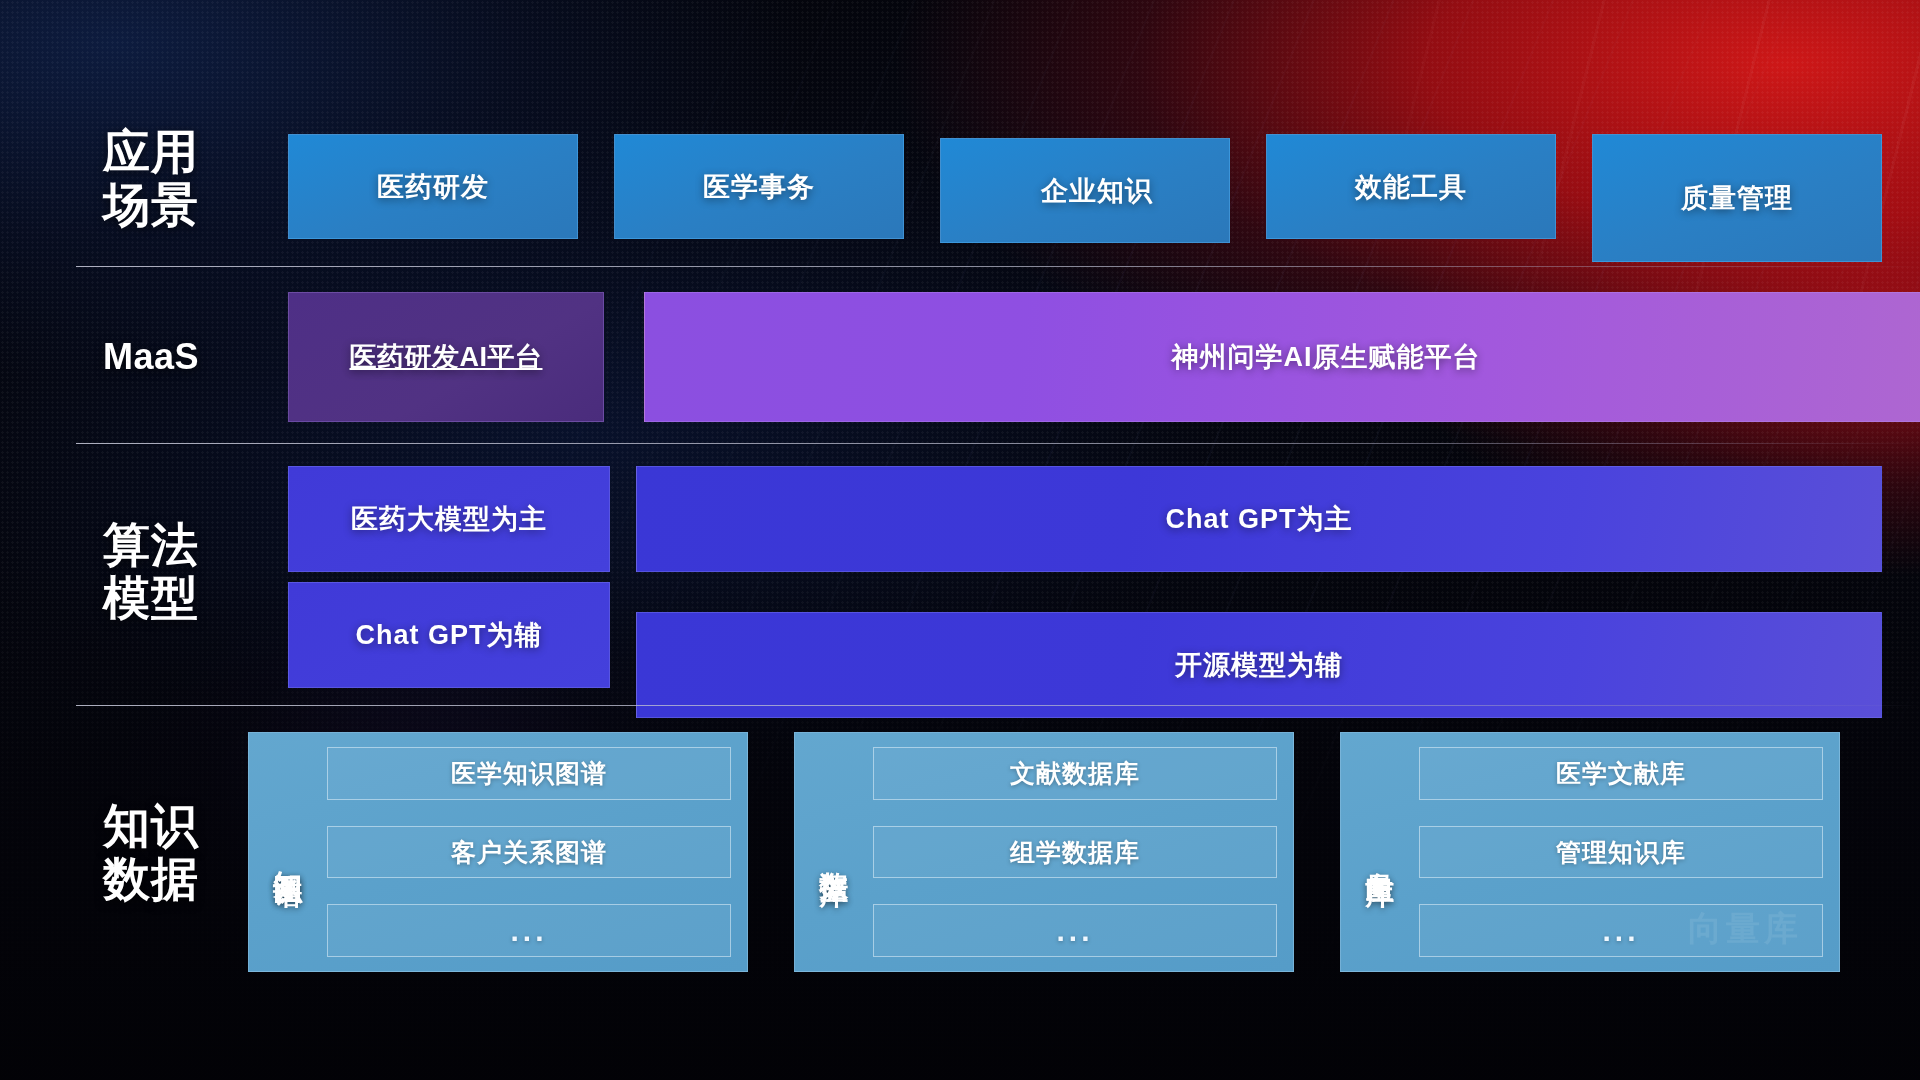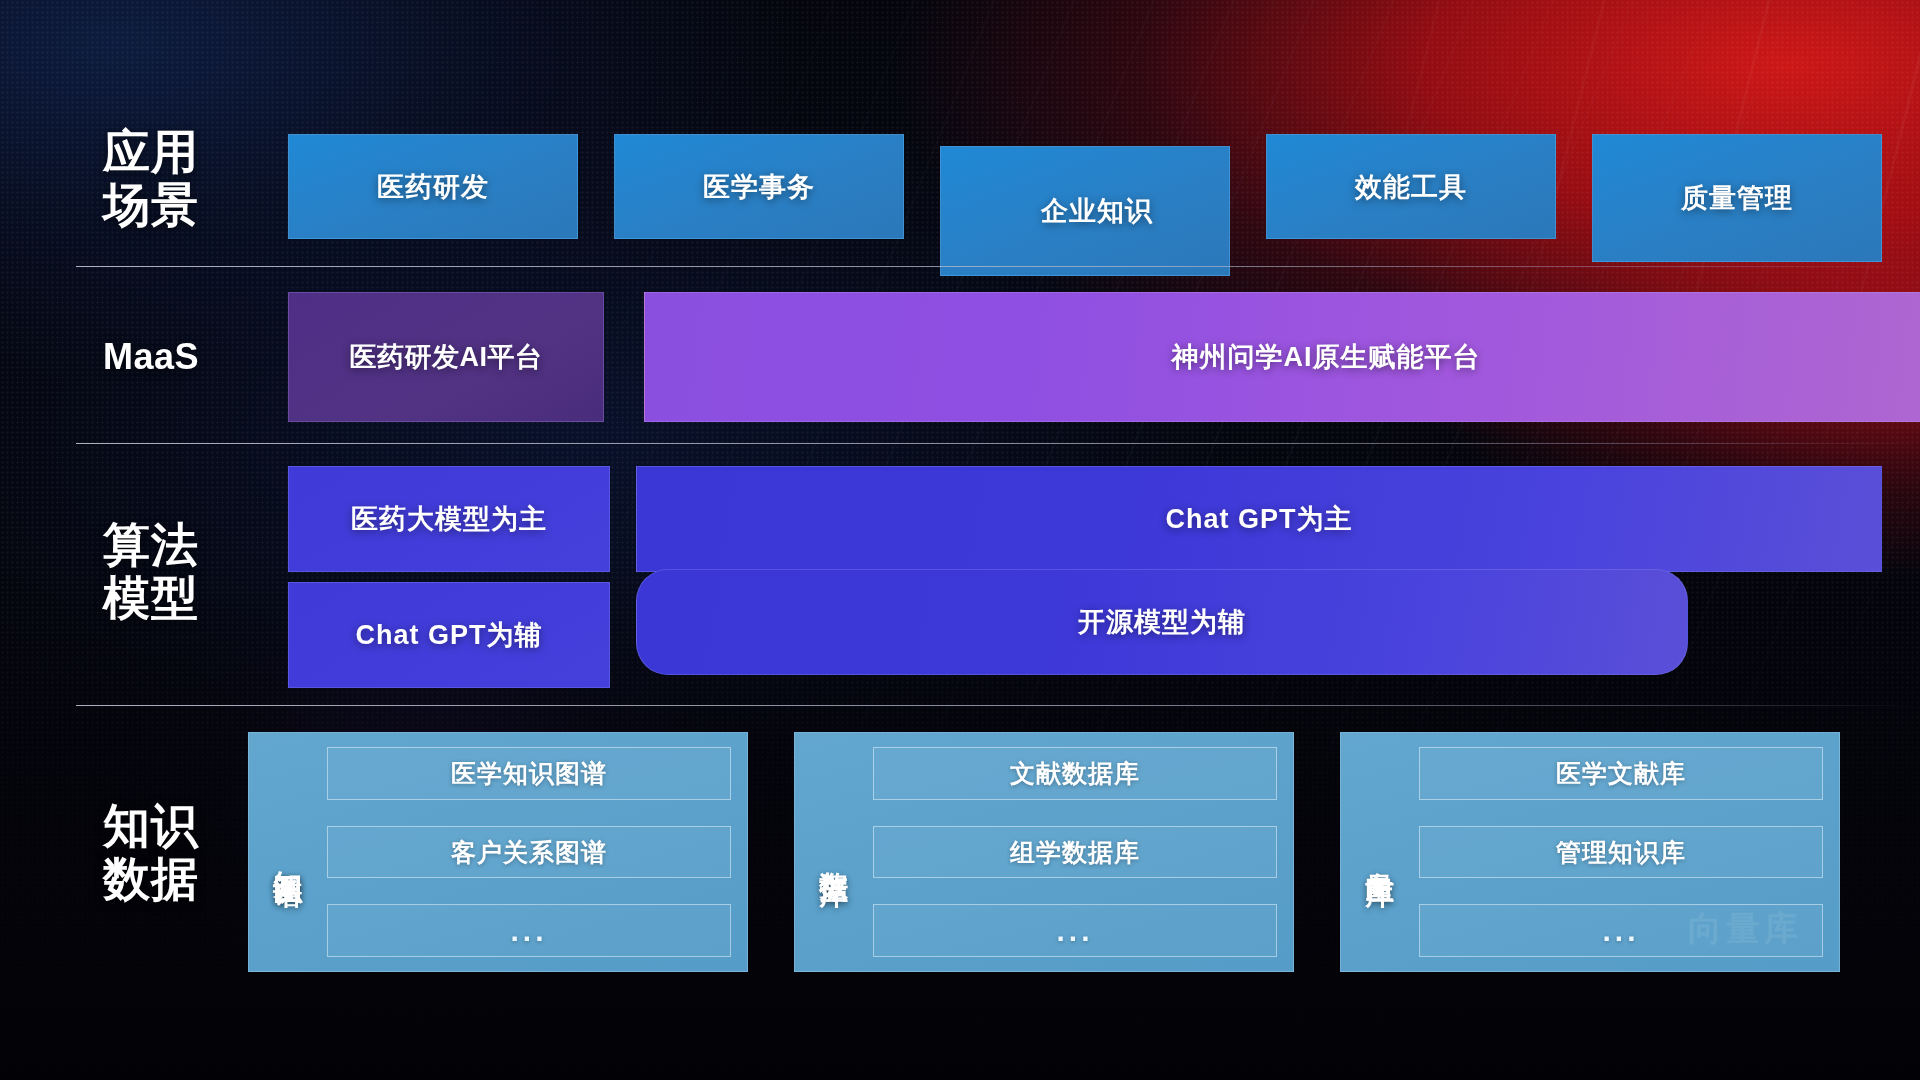--- a/index.html
+++ b/index.html
@@ -164,37 +164,37 @@
     <div>应用</div>
     <div>场景</div>
   </div>
 
   <div class="card app-card" style="left:248px;top:134px;width:290px;height:105px;">
     <span>医药研发</span>
   </div>
   <div class="card app-card" style="left:574px;top:134px;width:290px;height:105px;">
     <span>医学事务</span>
   </div>
-  <div class="card app-card" style="left:900px;top:146px;width:290px;height:130px;padding-left:24px;">
+  <div class="card app-card" style="left:900px;top:138px;width:290px;height:105px;padding-left:24px;">
     <span>企业知识</span>
   </div>
   <div class="card app-card" style="left:1226px;top:134px;width:290px;height:105px;">
     <span>效能工具</span>
   </div>
   <div class="card app-card" style="left:1552px;top:134px;width:290px;height:128px;">
     <span>质量管理</span>
   </div>
 
   <div class="divider" style="top:266px;"></div>
 
   <div class="row-label en" style="top:337px;">
     <div>MaaS</div>
   </div>
 
-  <div class="card maas-left" style="left:248px;top:292px;width:316px;height:130px;">
+  <div class="card maas-left" style="left:248px;top:292px;width:316px;height:130px;text-decoration:underline;">
     <span>医药研发AI平台</span>
   </div>
   <div class="card maas-right" style="left:604px;top:292px;width:1364px;height:130px;">
     <span>神州问学AI原生赋能平台</span>
   </div>
 
   <div class="divider" style="top:443px;"></div>
 
   <div class="row-label cn" style="top:519px;">
     <div>算法</div>
@@ -204,21 +204,21 @@
   <div class="card algo-box algo-left" style="left:248px;top:466px;width:322px;height:106px;">
     <span>医药大模型为主</span>
   </div>
   <div class="card algo-box" style="left:596px;top:466px;width:1246px;height:106px;">
     <span>Chat GPT为主</span>
   </div>
 
   <div class="card algo-box algo-left" style="left:248px;top:582px;width:322px;height:106px;">
     <span>Chat GPT为辅</span>
   </div>
-  <div class="card algo-box" style="left:596px;top:569px;width:1052px;height:106px;border-radius:32px;">
+  <div class="card algo-box" style="left:596px;top:612px;width:1246px;height:106px;">
     <span>开源模型为辅</span>
   </div>
 
   <div class="divider" style="top:705px;"></div>
 
   <div class="row-label cn" style="top:800px;">
     <div>知识</div>
     <div>数据</div>
   </div>
 

